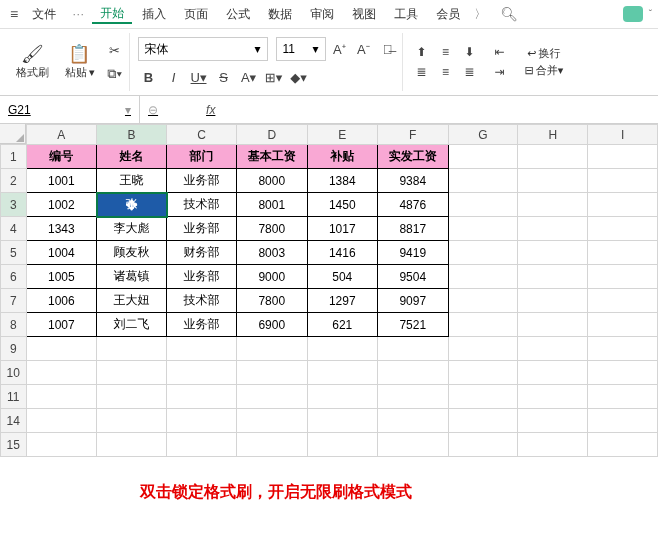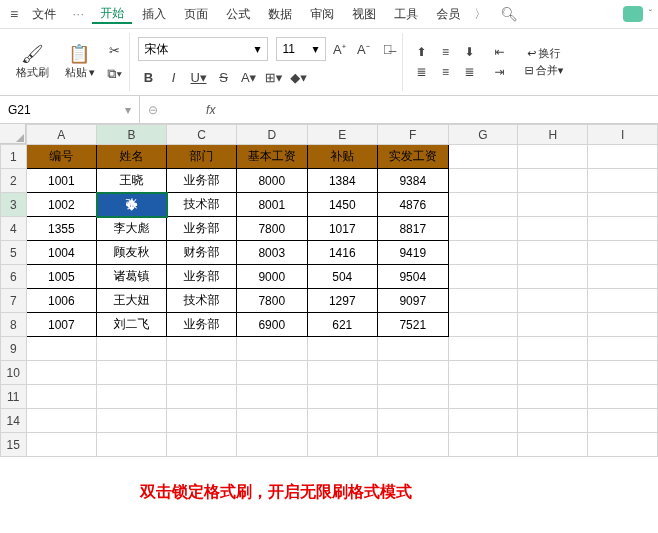--- a/index.html
+++ b/index.html
@@ -28,38 +28,38 @@
 .rbtn .lbl { font-size: 11px; margin-top: 2px; display: flex; align-items: center; gap: 2px; }
 .mini-btn { width: 20px; height: 20px; display: flex; align-items: center; justify-content: center; font-size: 13px; color: #444; cursor: pointer; border-radius: 2px; }
 .font-sel { border: 1px solid #ccc; height: 24px; width: 130px; padding: 0 6px; font-size: 12px; display: flex; align-items: center; justify-content: space-between; background: #fff; }
 .size-sel { border: 1px solid #ccc; height: 24px; width: 50px; padding: 0 6px; font-size: 12px; display: flex; align-items: center; justify-content: space-between; background: #fff; margin-left: 4px; }
 .font-tools { display: flex; gap: 3px; margin-top: 6px; }
 .ft { width: 22px; height: 20px; display: flex; align-items: center; justify-content: center; font-size: 13px; color: #444; cursor: pointer; }
 .align-grid { display: grid; grid-template-columns: repeat(3, 22px); gap: 2px; }
 .ag { width: 22px; height: 18px; display: flex; align-items: center; justify-content: center; font-size: 12px; color: #444; cursor: pointer; }
 
 
-.fbar { display: flex; align-items: center; height: 28px; border-bottom: 1px solid #d0d0d0; }
+.fbar { display: flex; align-items: center; height: 28px; border-bottom: 1px solid #d0d0d0; text-decoration: underline; }
 .namebox { width: 140px; border-right: 1px solid #d0d0d0; height: 100%; display: flex; align-items: center; padding: 0 8px; font-size: 12px; justify-content: space-between; }
 .fx-area { flex: 1; display: flex; align-items: center; padding: 0 8px; gap: 8px; font-size: 12px; color: #555; }
 .fx-ico { font-style: italic; margin-left: 40px; }
 
 
 .grid-wrap { position: relative; }
 .corner { position: absolute; left: 0; top: 0; width: 26px; height: 20px; background: #f3f3f3; border-right: 1px solid #ccc; border-bottom: 1px solid #ccc; display:flex; align-items:flex-end; justify-content:flex-end; }
 .corner::after { content:""; border-left:8px solid transparent; border-bottom:8px solid #b0b0b0; margin:1px; }
 table.sheet { border-collapse: collapse; table-layout: fixed; }
 .sheet th, .sheet td { border: 1px solid #d4d4d4; font-size: 12px; height: 24px; padding: 0; text-align: center; }
 .sheet thead th { background: #f3f3f3; font-weight: normal; color: #444; height: 20px; }
 .sheet .rowhdr { background: #f3f3f3; width: 26px; color: #444; font-weight: normal; }
 .sheet thead th.sel { background: #d4e8dc; }
 .sheet .rowhdr.sel { background: #d4e8dc; }
 
 .data-cell { border: 1px solid #000 !important; background: #fff; margin-top: 33px; }
-.hdr-cell { background: #a16207; font-weight: 400; border: 1px solid #000 !important; }
+.hdr-cell { background: #f9a8d4; font-weight: 700; border: 1px solid #000 !important; }
 .active-cell { background: #1e5ba8 !important; color: #fff; position: relative; outline: 2px solid #0a7b46; outline-offset: -1px; }
 .cursor-cross { position: absolute; left: 50%; top: 50%; transform: translate(-50%,-50%); color: #fff; font-size: 14px; font-weight: bold; }
 
 .annotation { position: absolute; left: 140px; top: 482px; color: #e60000; font-weight: bold; font-size: 16px; }
 
 .colA,.colB,.colC,.colD,.colE,.colF { width: 72px; }
 .colG,.colH,.colI { width: 72px; }
 </style>
 </head>
 <body>
@@ -220,21 +220,21 @@
           <td class="data-cell">技术部</td>
           <td class="data-cell">8001</td>
           <td class="data-cell">1450</td>
           <td class="data-cell">4876</td>
           <td></td>
           <td></td>
           <td></td>
         </tr>
         <tr>
           <th class="rowhdr">4</th>
-          <td class="data-cell">1355</td>
+          <td class="data-cell">1343</td>
           <td class="data-cell">李大彪</td>
           <td class="data-cell">业务部</td>
           <td class="data-cell">7800</td>
           <td class="data-cell">1017</td>
           <td class="data-cell">8817</td>
           <td></td>
           <td></td>
           <td></td>
         </tr>
         <tr>

